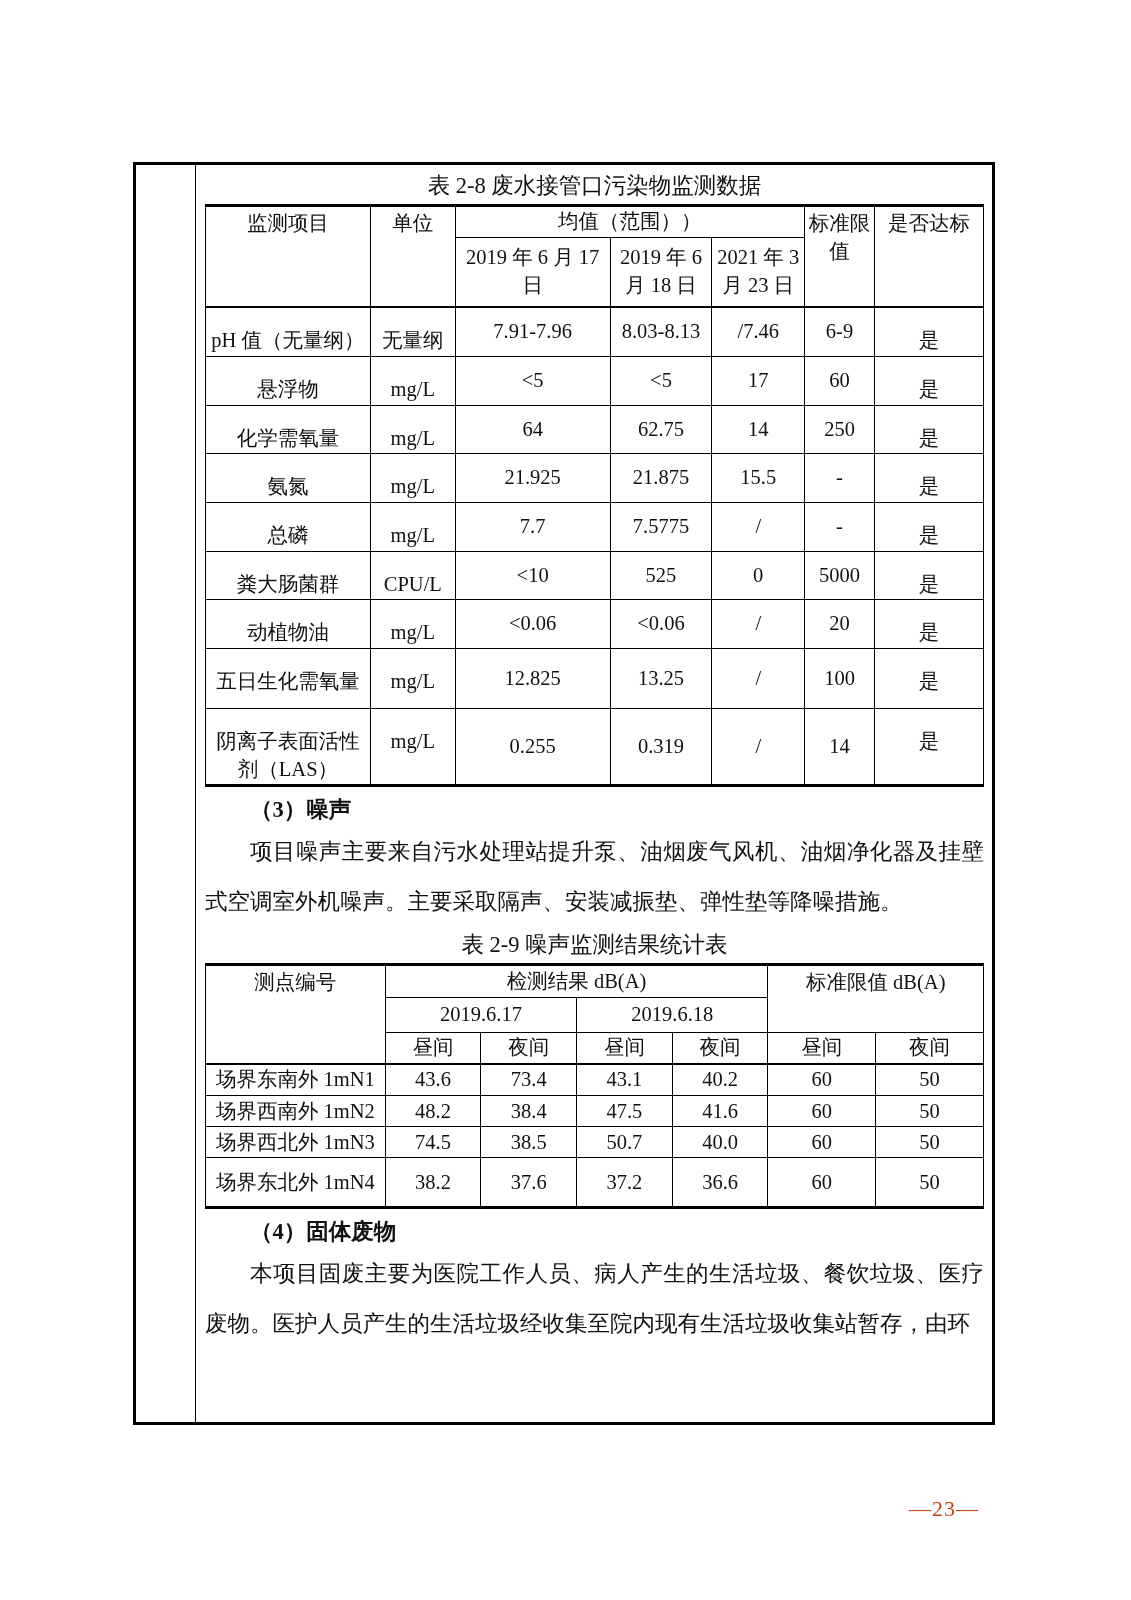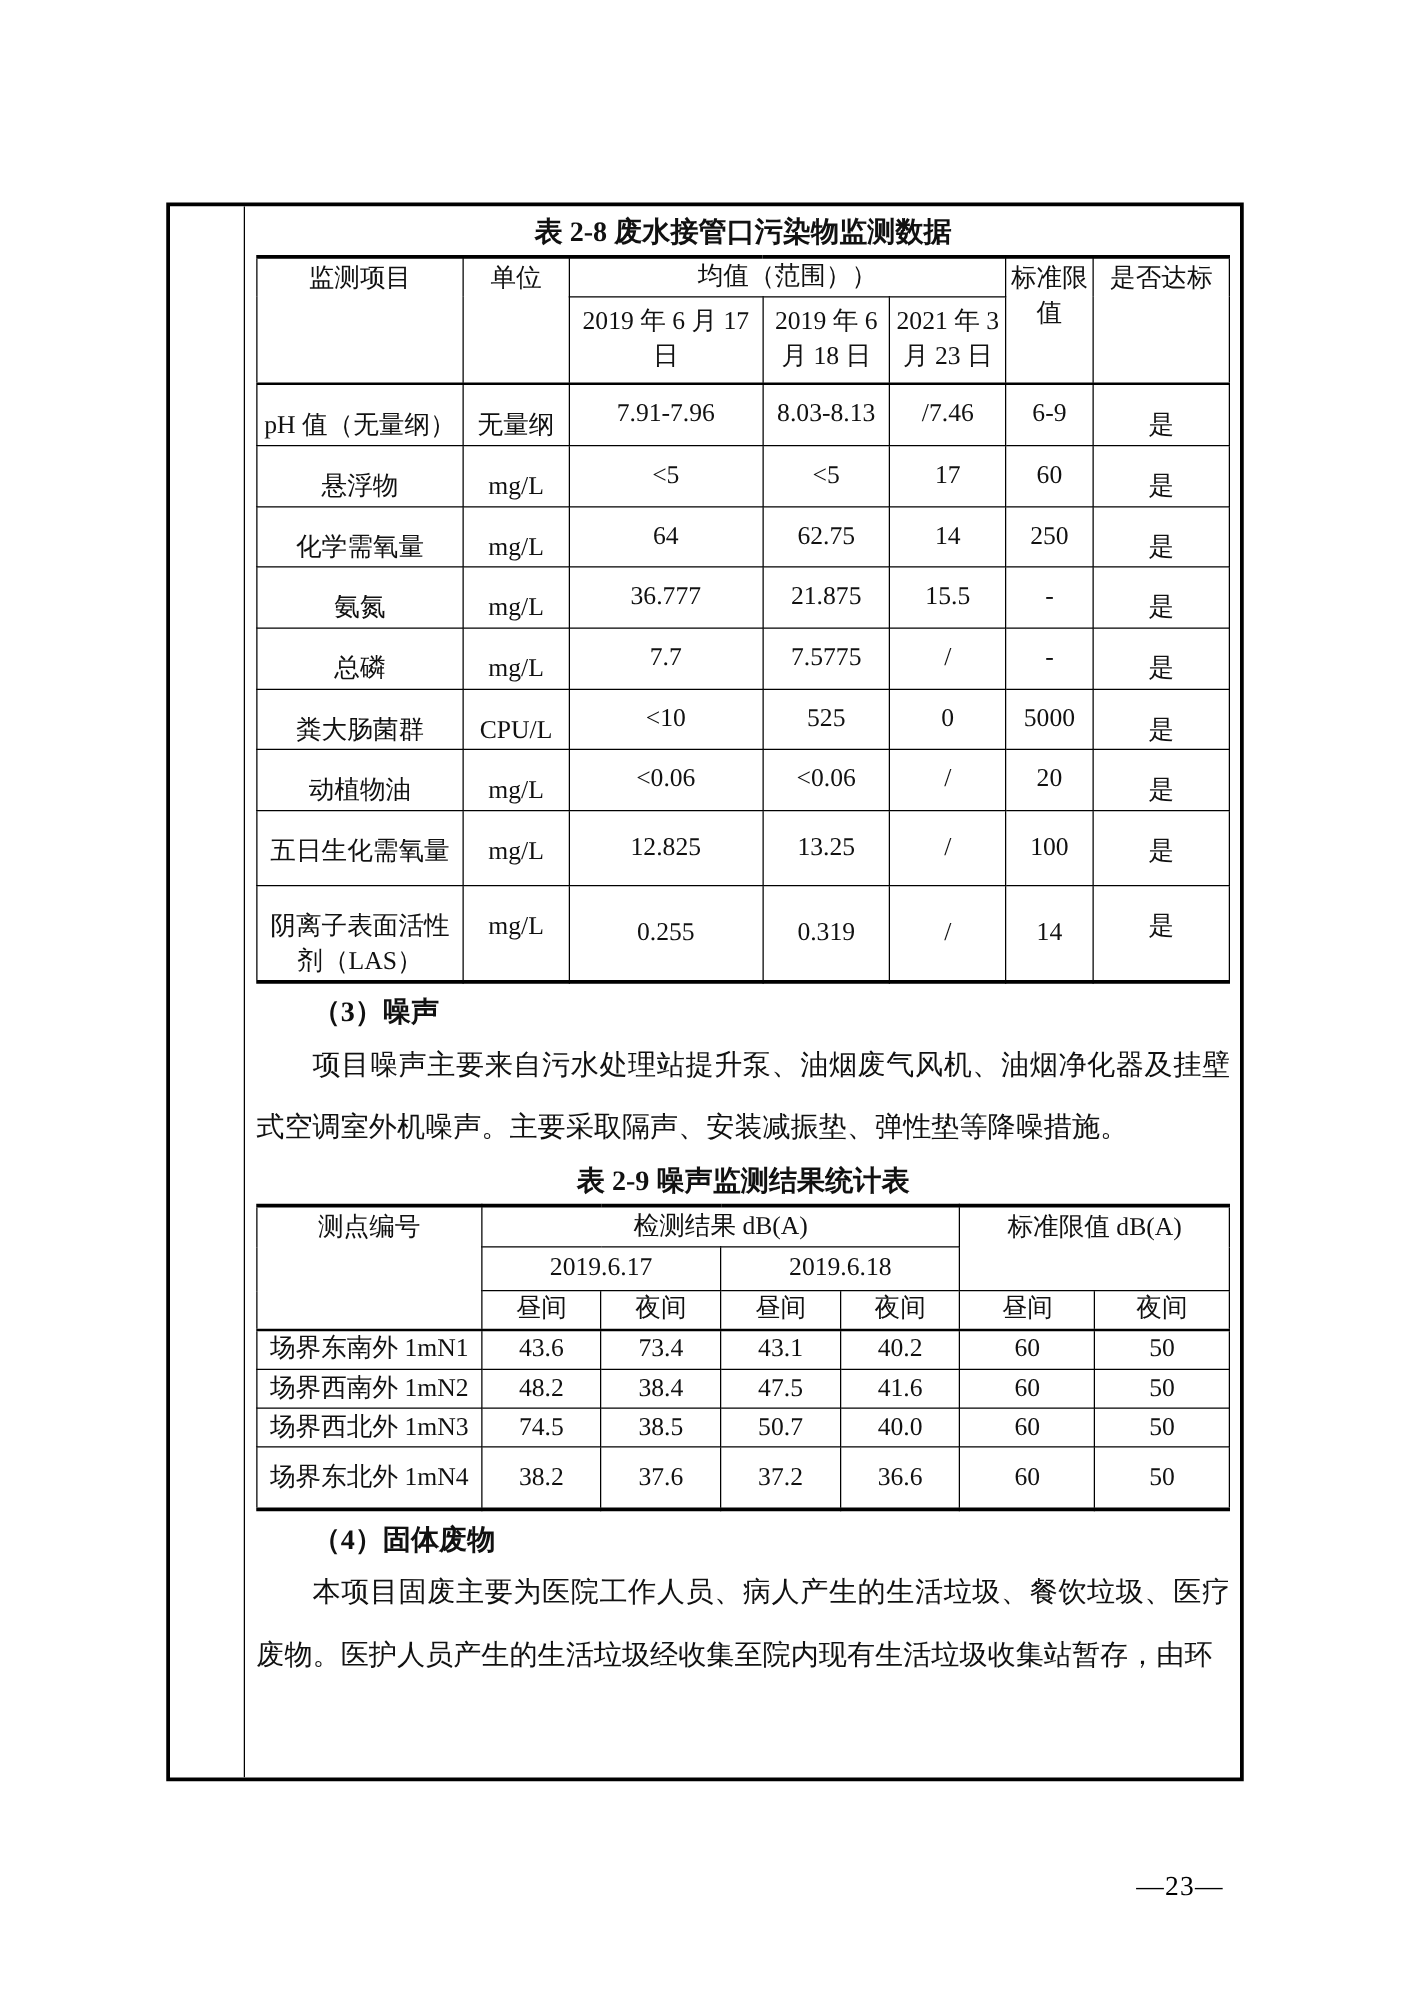--- a/index.html
+++ b/index.html
@@ -28,21 +28,21 @@
     flex: none;
     border-right: 1.5px solid #000;
   }
   .content {
     flex: 1;
     padding: 5px 8px 0 9px;
     overflow: hidden;
   }
   .tbl-title {
     text-align: center;
-    font-weight: bold;
+    font-weight: normal;
     font-size: 22.5px;
     line-height: 28px;
     margin: 2px 0 4px 0;
   }
   table.dtable {
     width: 100%;
     border-collapse: collapse;
     table-layout: fixed;
     border-top: 3.5px solid #000;
     border-bottom: 3px solid #000;
@@ -73,21 +73,21 @@
     text-indent: 2em;
   }
   .t29-title { margin-top: 4px; }
   .page-number {
     position: absolute;
     top: 1496px;
     left: 893px;
     width: 102px;
     text-align: center;
     font-size: 22px;
-    color: #000000;
+    color: #c2410c;
     letter-spacing: 1px;
   }
 </style>
 </head>
 <body>
 
 <div class="page">
   <div class="frame">
     <div class="gutter"></div>
     <div class="content">
@@ -142,21 +142,21 @@
             <td class="c-unit">mg/L</td>
             <td>64</td>
             <td>62.75</td>
             <td>14</td>
             <td>250</td>
             <td class="c-ok">是</td>
           </tr>
           <tr style="height:31px">
             <td class="c-item">氨氮</td>
             <td class="c-unit">mg/L</td>
-            <td>36.777</td>
+            <td>21.925</td>
             <td>21.875</td>
             <td>15.5</td>
             <td>-</td>
             <td class="c-ok">是</td>
           </tr>
           <tr style="height:33px">
             <td class="c-item">总磷</td>
             <td class="c-unit">mg/L</td>
             <td>7.7</td>
             <td>7.5775</td>

